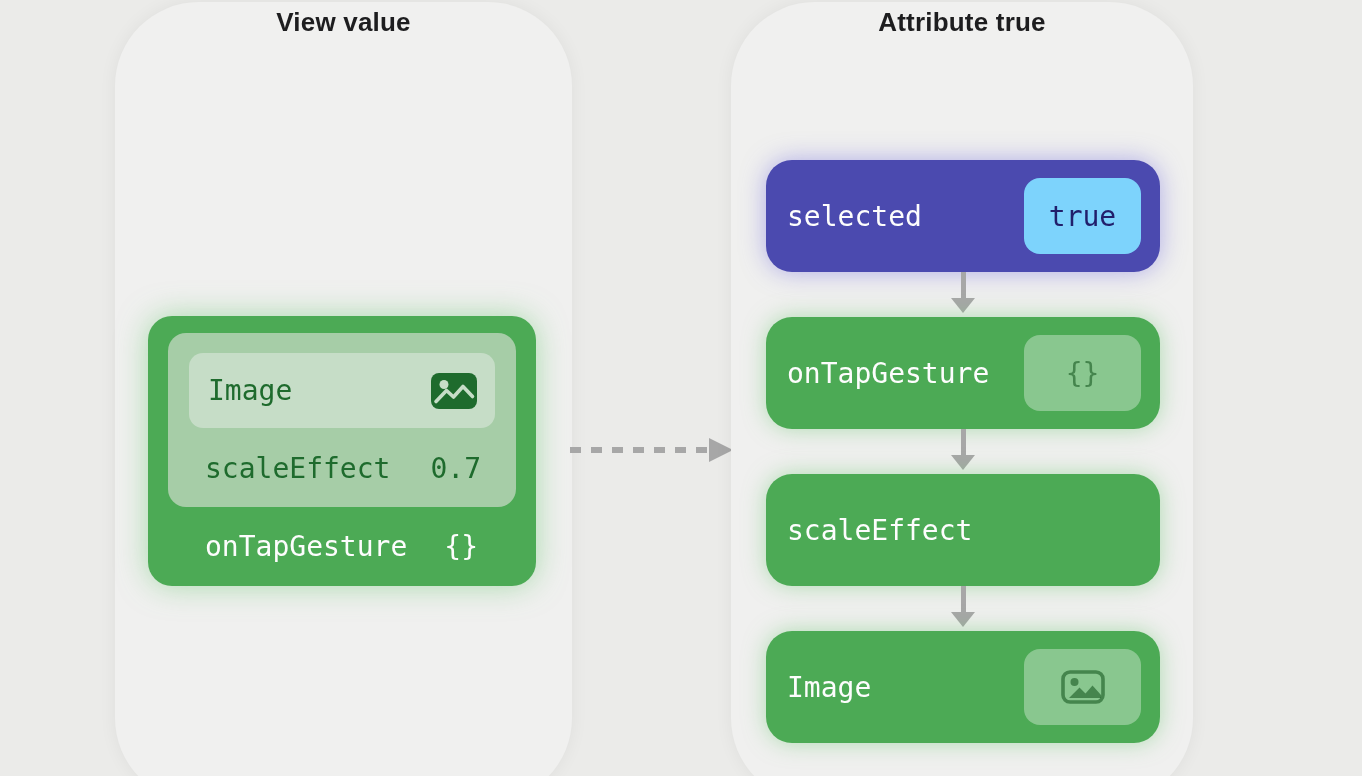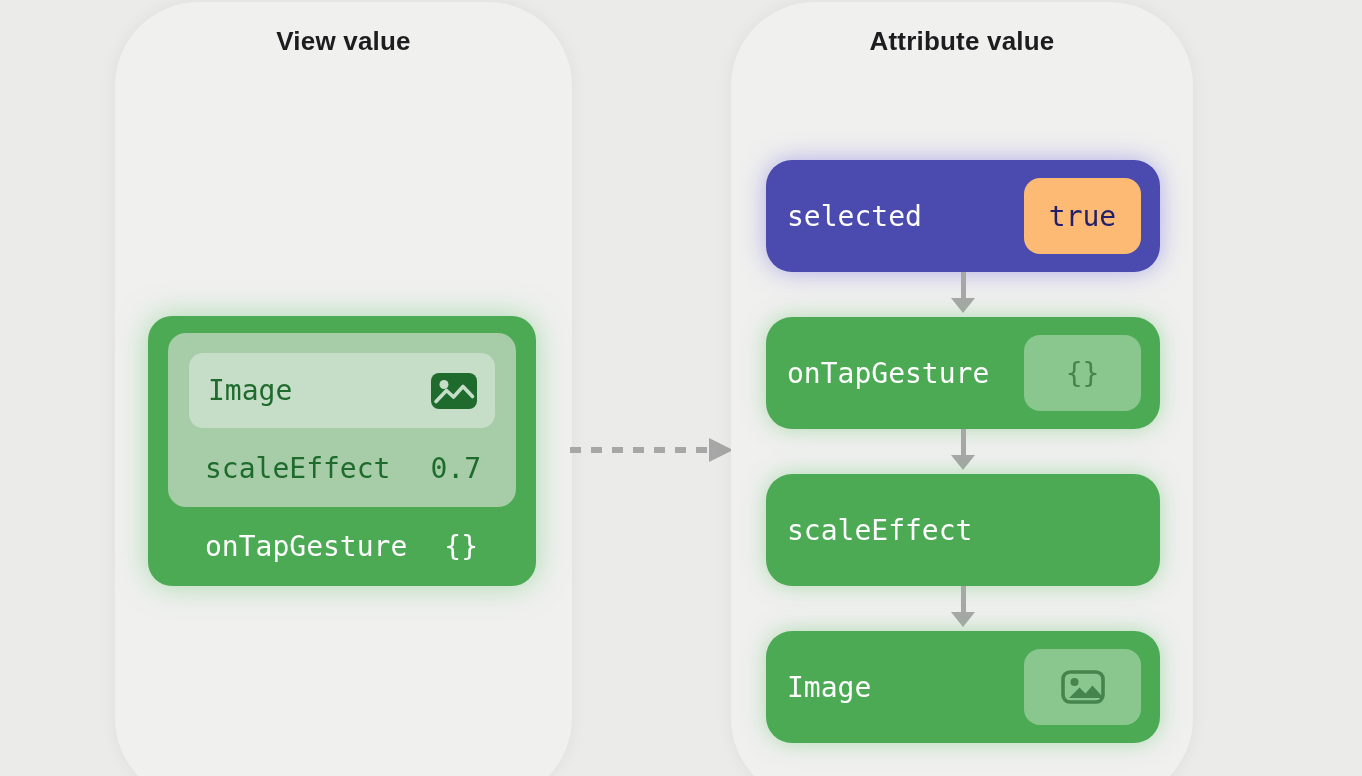--- a/index.html
+++ b/index.html
@@ -7,21 +7,21 @@
   body { background:#ebebe9; font-family:"Liberation Sans", sans-serif; position:relative; }
 
   .panel {
     position:absolute; top:2px; height:800px;
     background:#f0f0ef; border-radius:84px;
     box-shadow:0 0 18px rgba(0,0,0,0.055);
   }
   .panel-left  { left:115px; width:457px; }
   .panel-right { left:731px; width:462px; }
   .panel-title {
-    position:absolute; top:24px; left:0; right:0;
+    position:absolute; top:5px; left:0; right:0;
     text-align:center; font-size:26px; font-weight:600; color:#1d1d1f;
     letter-spacing:0.2px;
   }
 
   .code { font-family:"DejaVu Sans Mono","Liberation Mono",monospace; font-size:28px; }
   .dark-green-text { color:#1e6b2d; }
   .white-text { color:#fdfdfd; }
 
   
   .view-card {
@@ -79,21 +79,21 @@
   }
   .node-green {
     background:#4caa55;
     box-shadow:0 0 22px rgba(110,200,116,0.5);
   }
   .badge {
     width:117px; height:76px; border-radius:16px;
     display:flex; align-items:center; justify-content:center;
     font-family:"DejaVu Sans Mono","Liberation Mono",monospace; font-size:28px;
   }
-  .badge-lavender { background:#fdba74; color:#211f6b; }
+  .badge-lavender { background:#7dd3fc; color:#211f6b; }
   .badge-green    { background:rgba(255,255,255,0.34); color:rgba(23,88,33,0.6); }
 
   .varrow {
     height:45px; display:flex; flex-direction:column; align-items:center;
   }
   .varrow-line { width:5px; height:26px; background:#a7a7a7; }
   .varrow-head {
     width:0; height:0;
     border-left:12px solid transparent; border-right:12px solid transparent;
     border-top:15px solid #a7a7a7;
@@ -131,21 +131,21 @@
       </div>
     </div>
   </section>
 
   <div class="dashed-arrow">
     <div class="dash-line"></div>
     <div class="dash-head"></div>
   </div>
 
   <section class="panel panel-right">
-    <h2 class="panel-title">Attribute value</h2>
+    <h2 class="panel-title">Attribute true</h2>
 
     <div class="graph">
 
       <div class="node node-purple">
         <span class="code white-text">selected</span>
         <span class="badge badge-lavender">true</span>
       </div>
 
       <div class="varrow">
         <div class="varrow-line"></div>

